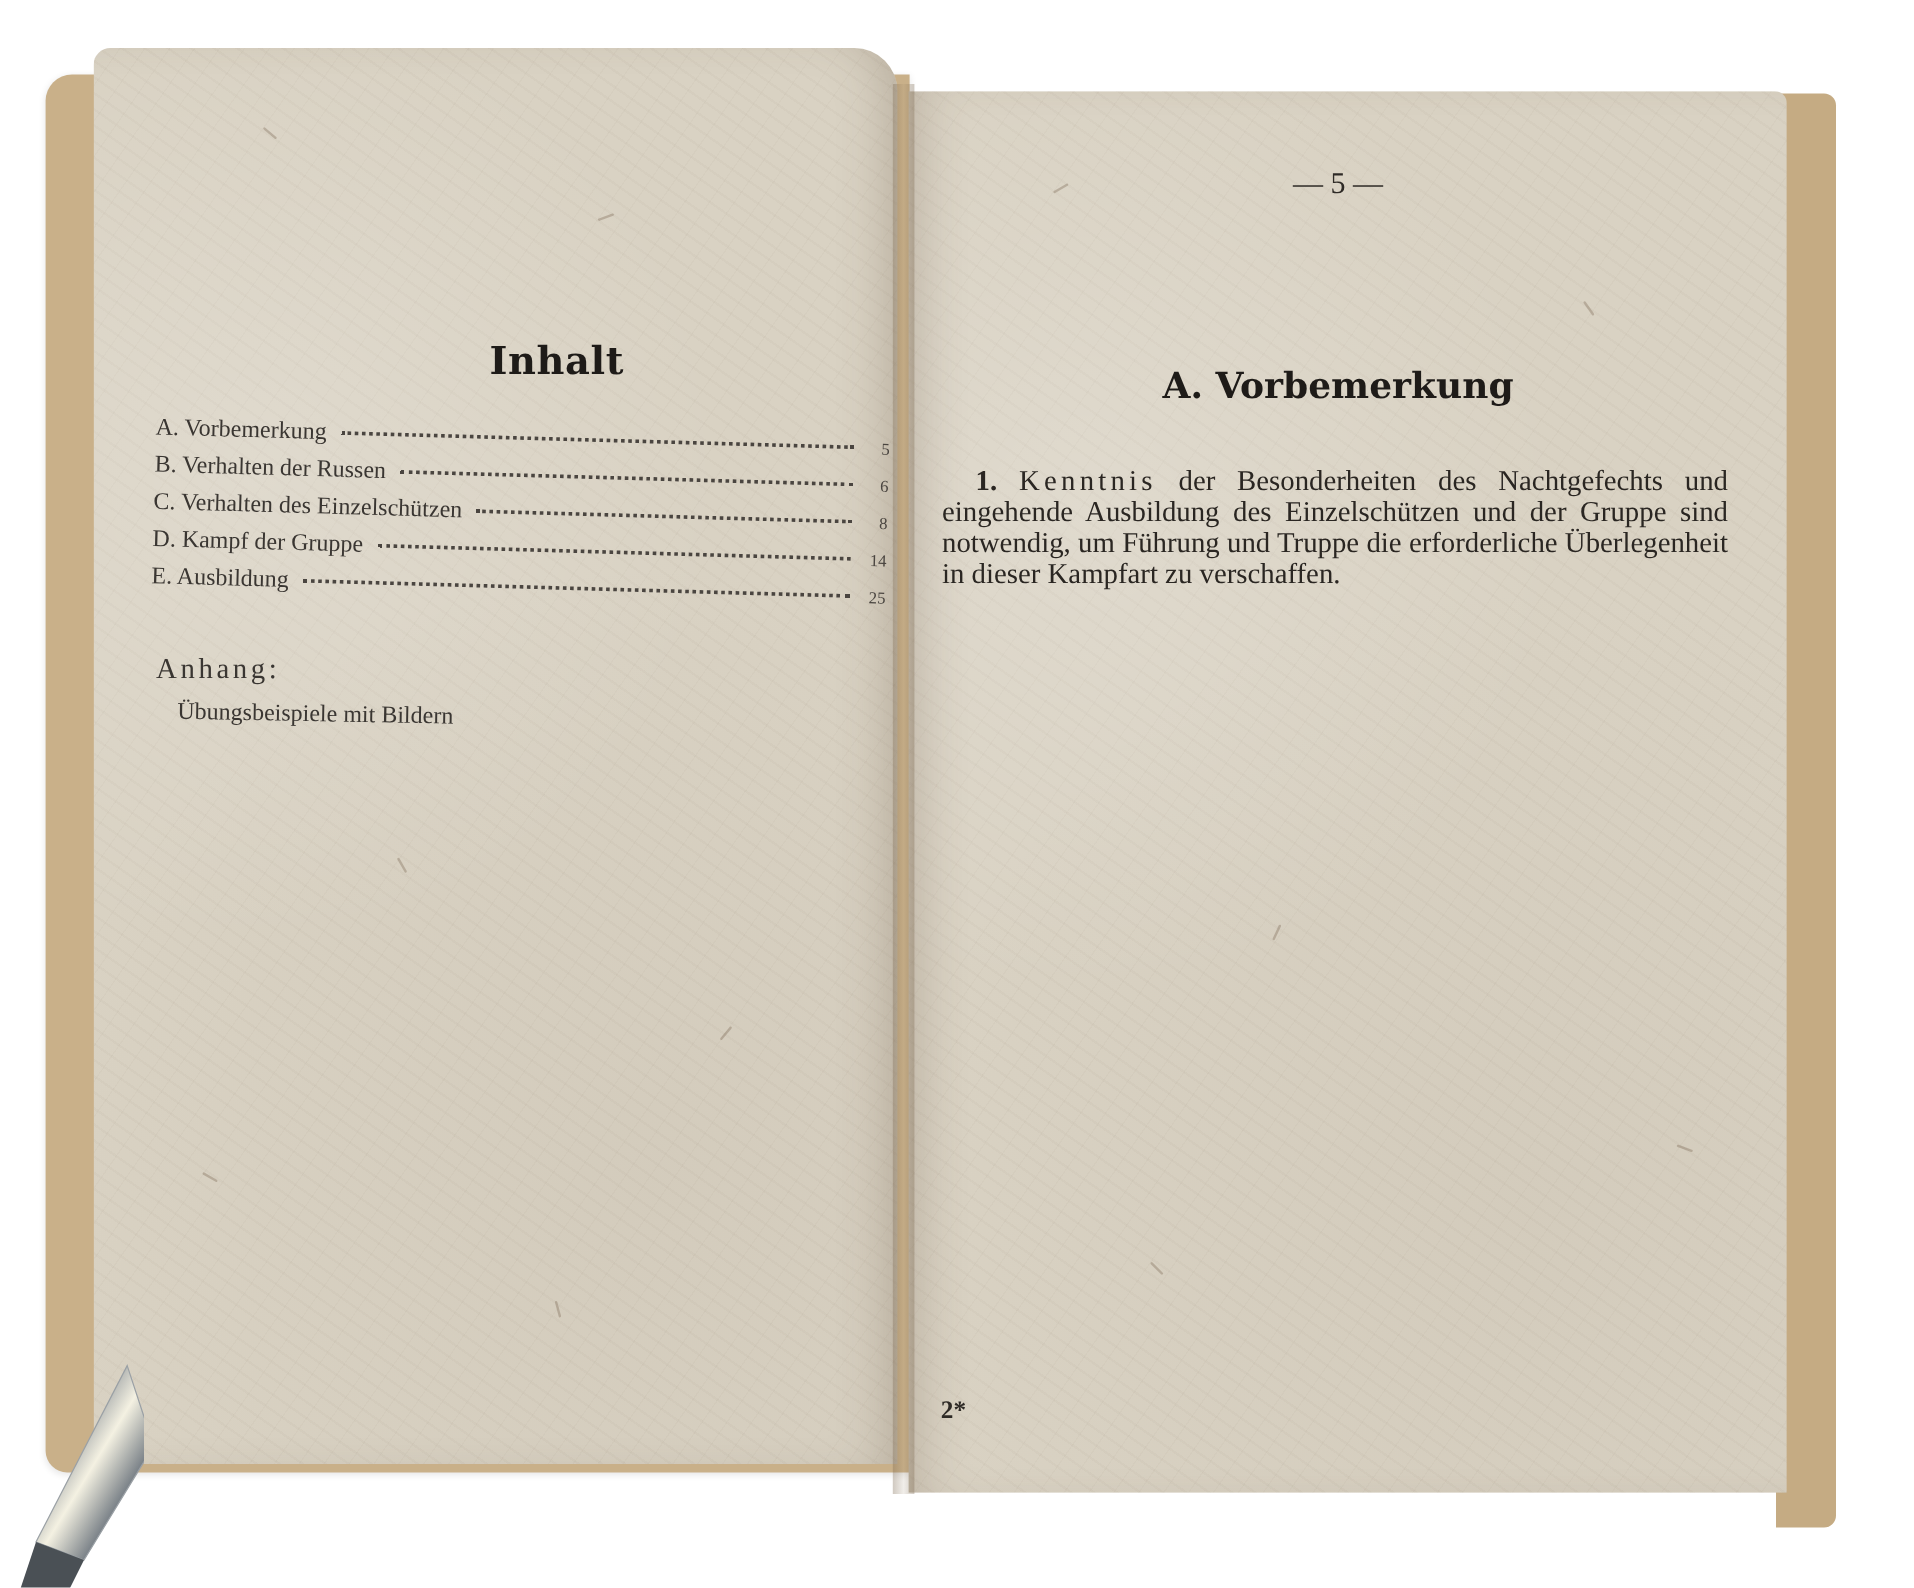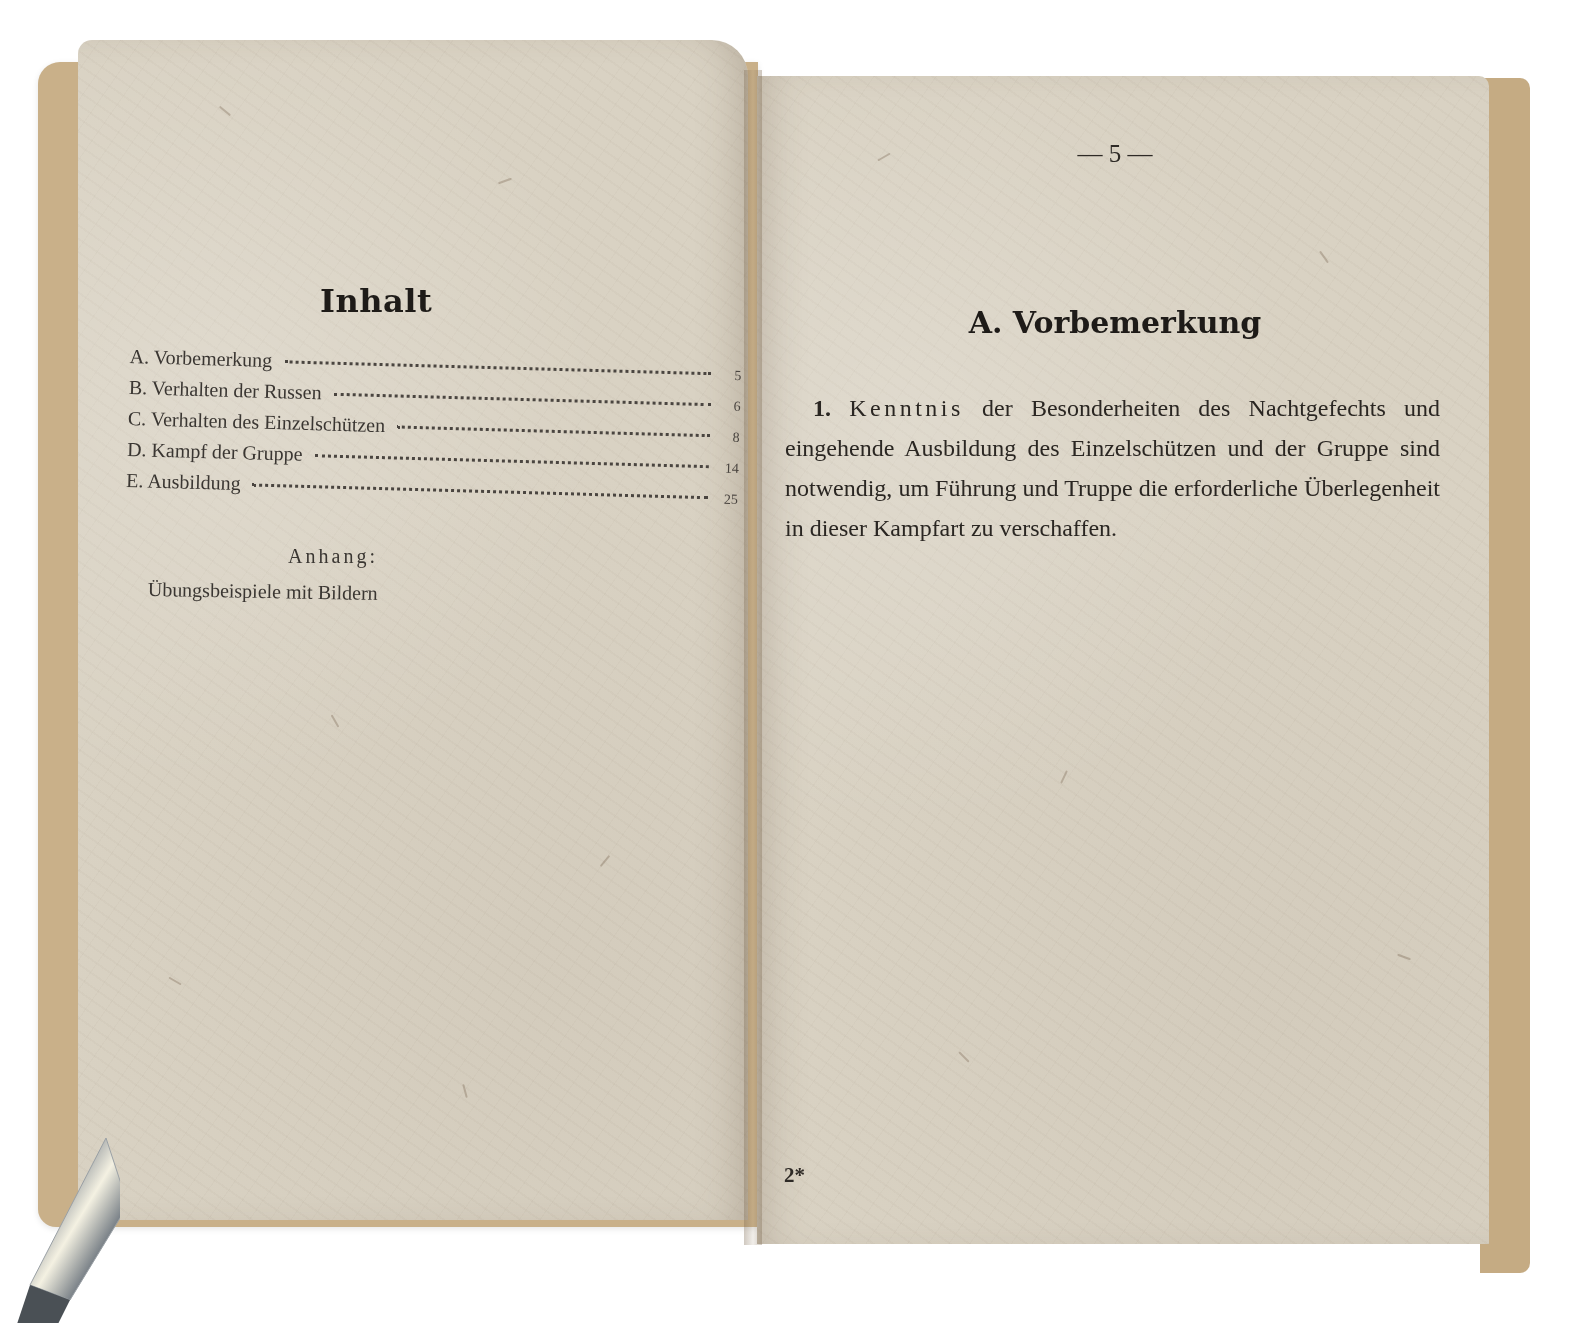--- a/index.html
+++ b/index.html
@@ -71,21 +71,21 @@
       width: 14px; height: 2px;
       background: rgba(120,100,80,0.35);
       border-radius: 1px;
     }
 
     
     .toc-title {
       position: absolute;
       left: 320px; top: 282px;
       width: 200px;
-      text-align: left;
+      text-align: right;
       font-family: "DejaVu Serif", serif;
       font-weight: bold;
       font-size: 32px;
       color: #1e1b18;
       letter-spacing: 0.5px;
     }
     .toc {
       position: absolute;
       left: 130px; top: 345px;
       width: 612px;
@@ -115,24 +115,23 @@
       font-size: 14px;
       color: #4a4540;
     }
     .appendix {
       position: absolute;
       left: 130px; top: 545px;
       font-family: "Liberation Serif", serif;
       color: #3a3632;
     }
     .appendix-title {
-      font-size: 20px;
+      font-size: 24px;
       letter-spacing: 3px;
       margin-bottom: 10px;
-      text-align: right;
     }
     .appendix-item {
       font-size: 20px;
       margin-left: 18px;
       transform: rotate(1deg);
       transform-origin: left top;
     }
 
     
     .page-number {
@@ -153,21 +152,21 @@
       font-weight: bold;
       font-size: 30px;
       color: #1e1b18;
     }
     .para {
       position: absolute;
       left: 785px;
       width: 655px;
       font-family: "Liberation Serif", serif;
       font-size: 24px;
-      line-height: 40px;
+      line-height: 26px;
       color: #2a2622;
       text-align: justify;
       text-indent: 28px;
     }
     .para-1 { top: 364px; }
     .para-2 { top: 543px; }
     .para-num { font-weight: bold; }
     .para-1 .lead { letter-spacing: 3.5px; }
     .signature-mark {
       position: absolute;

